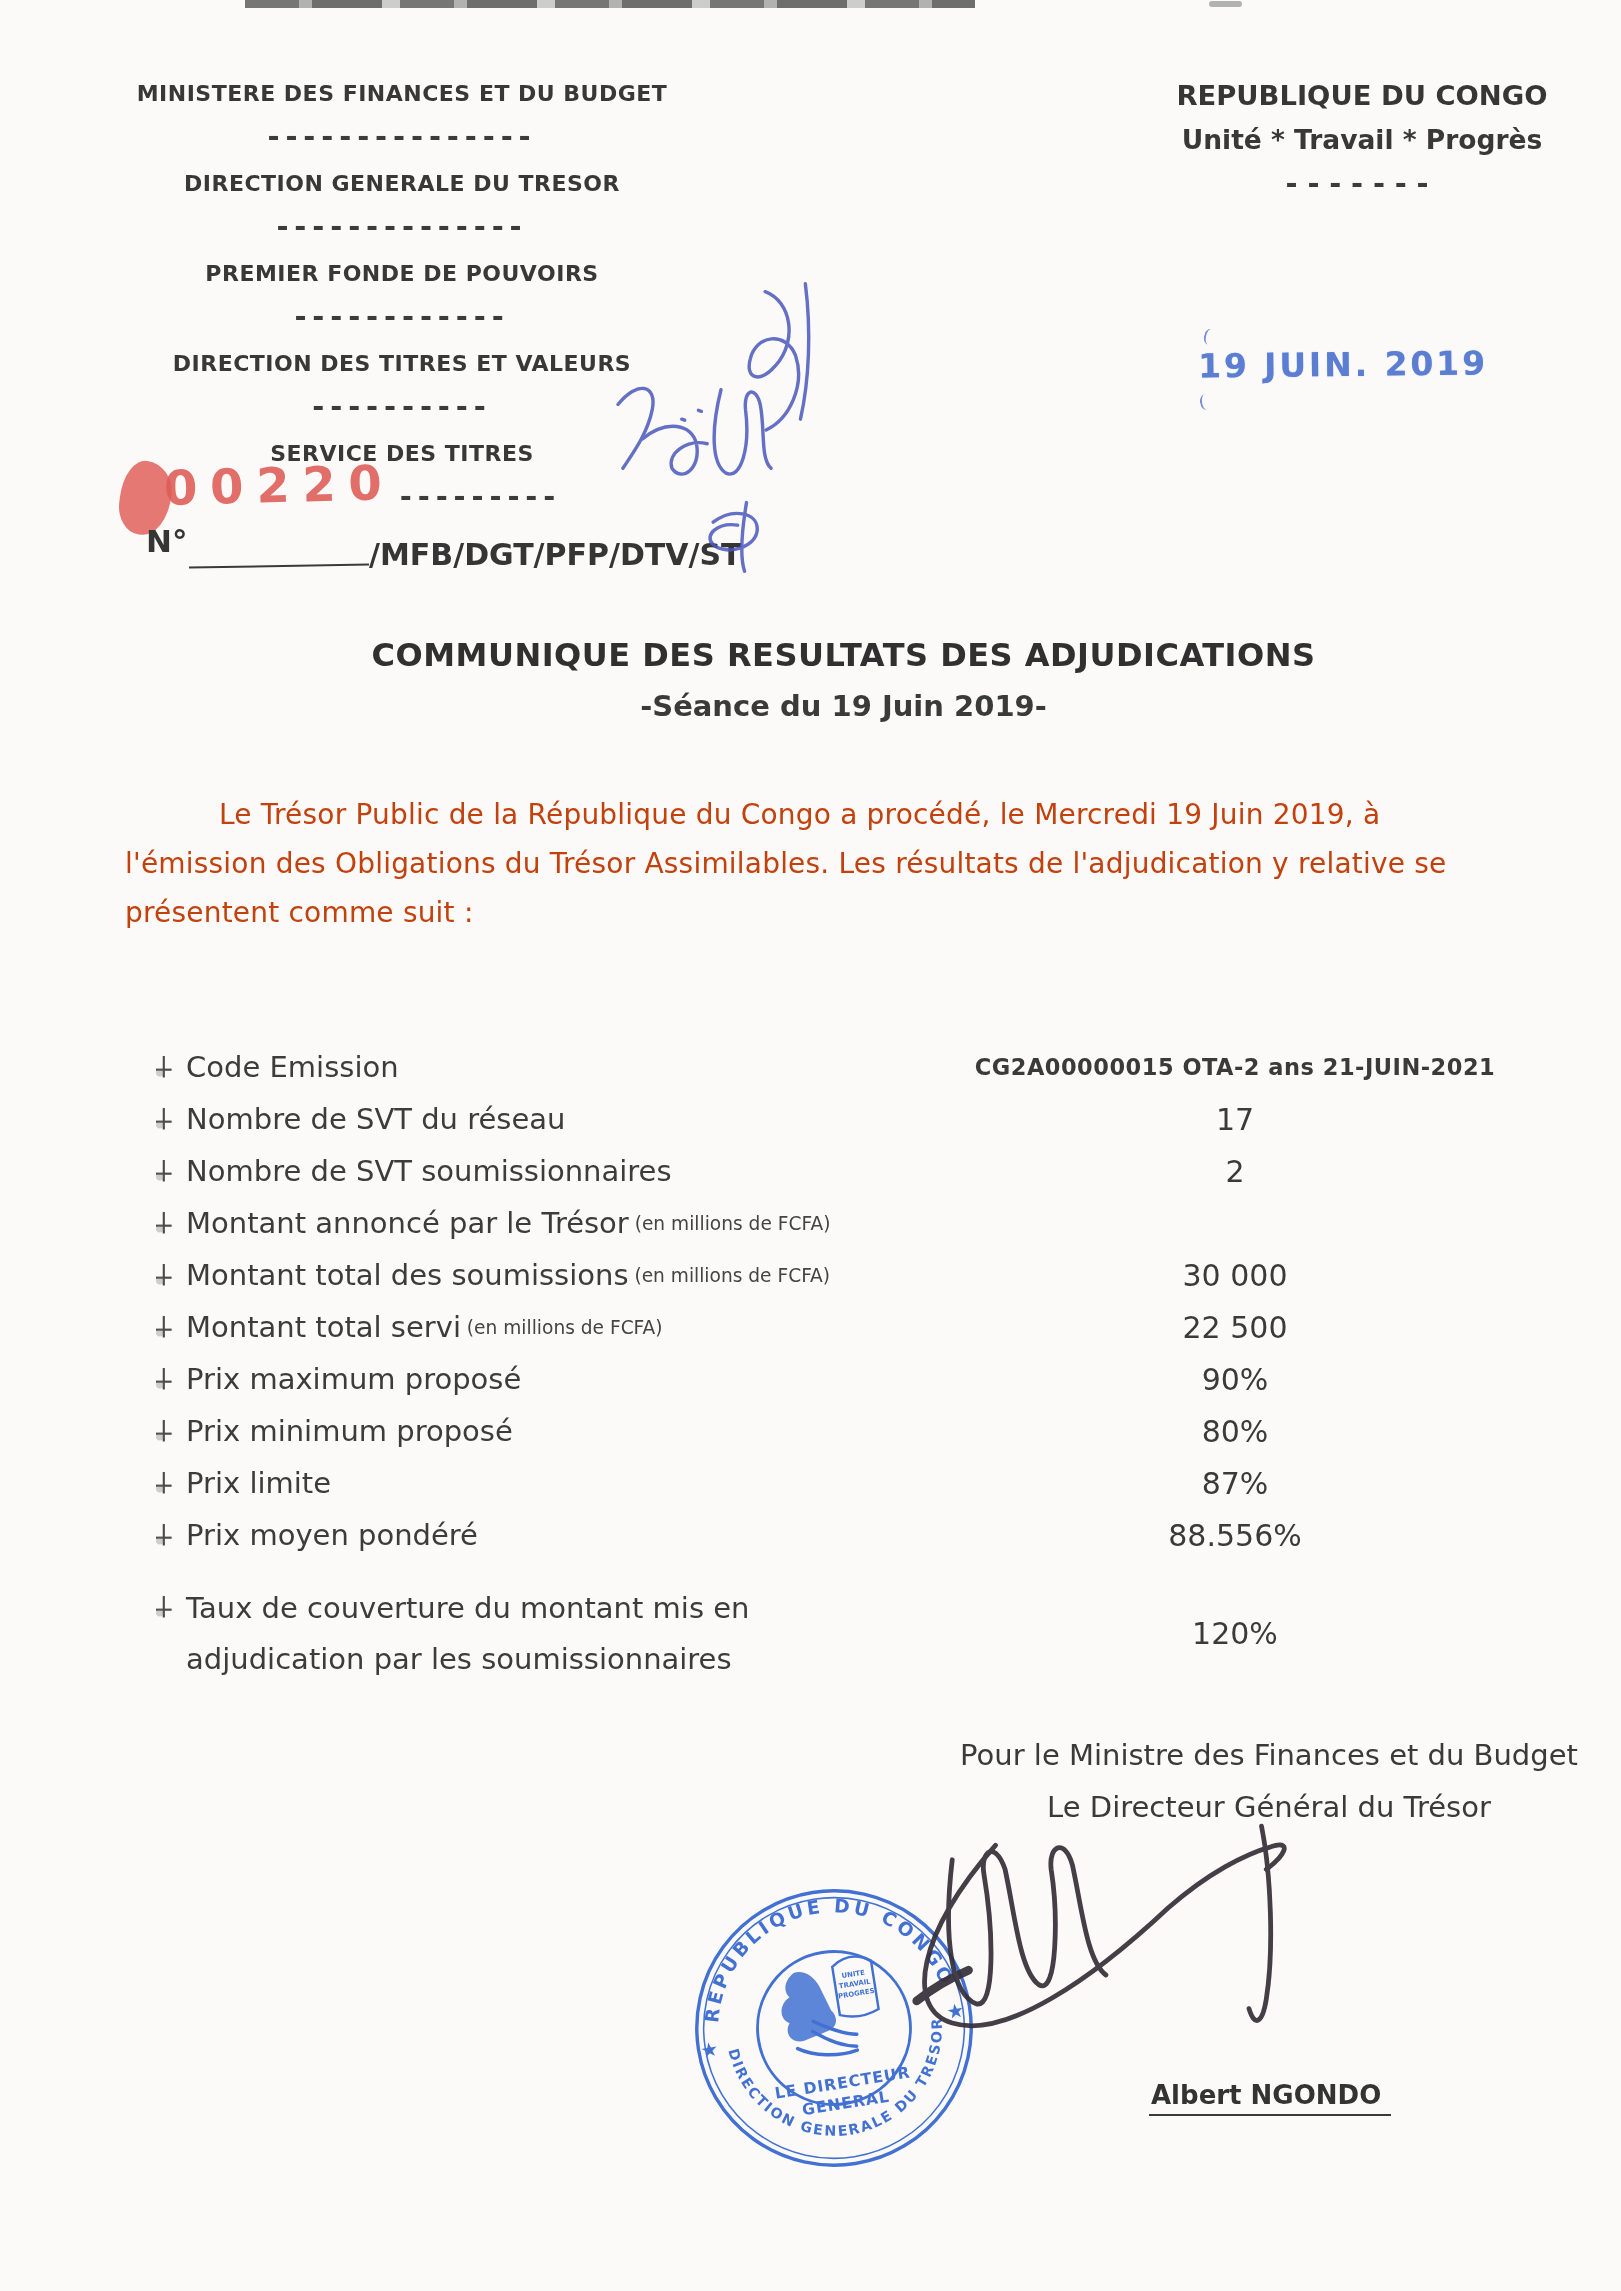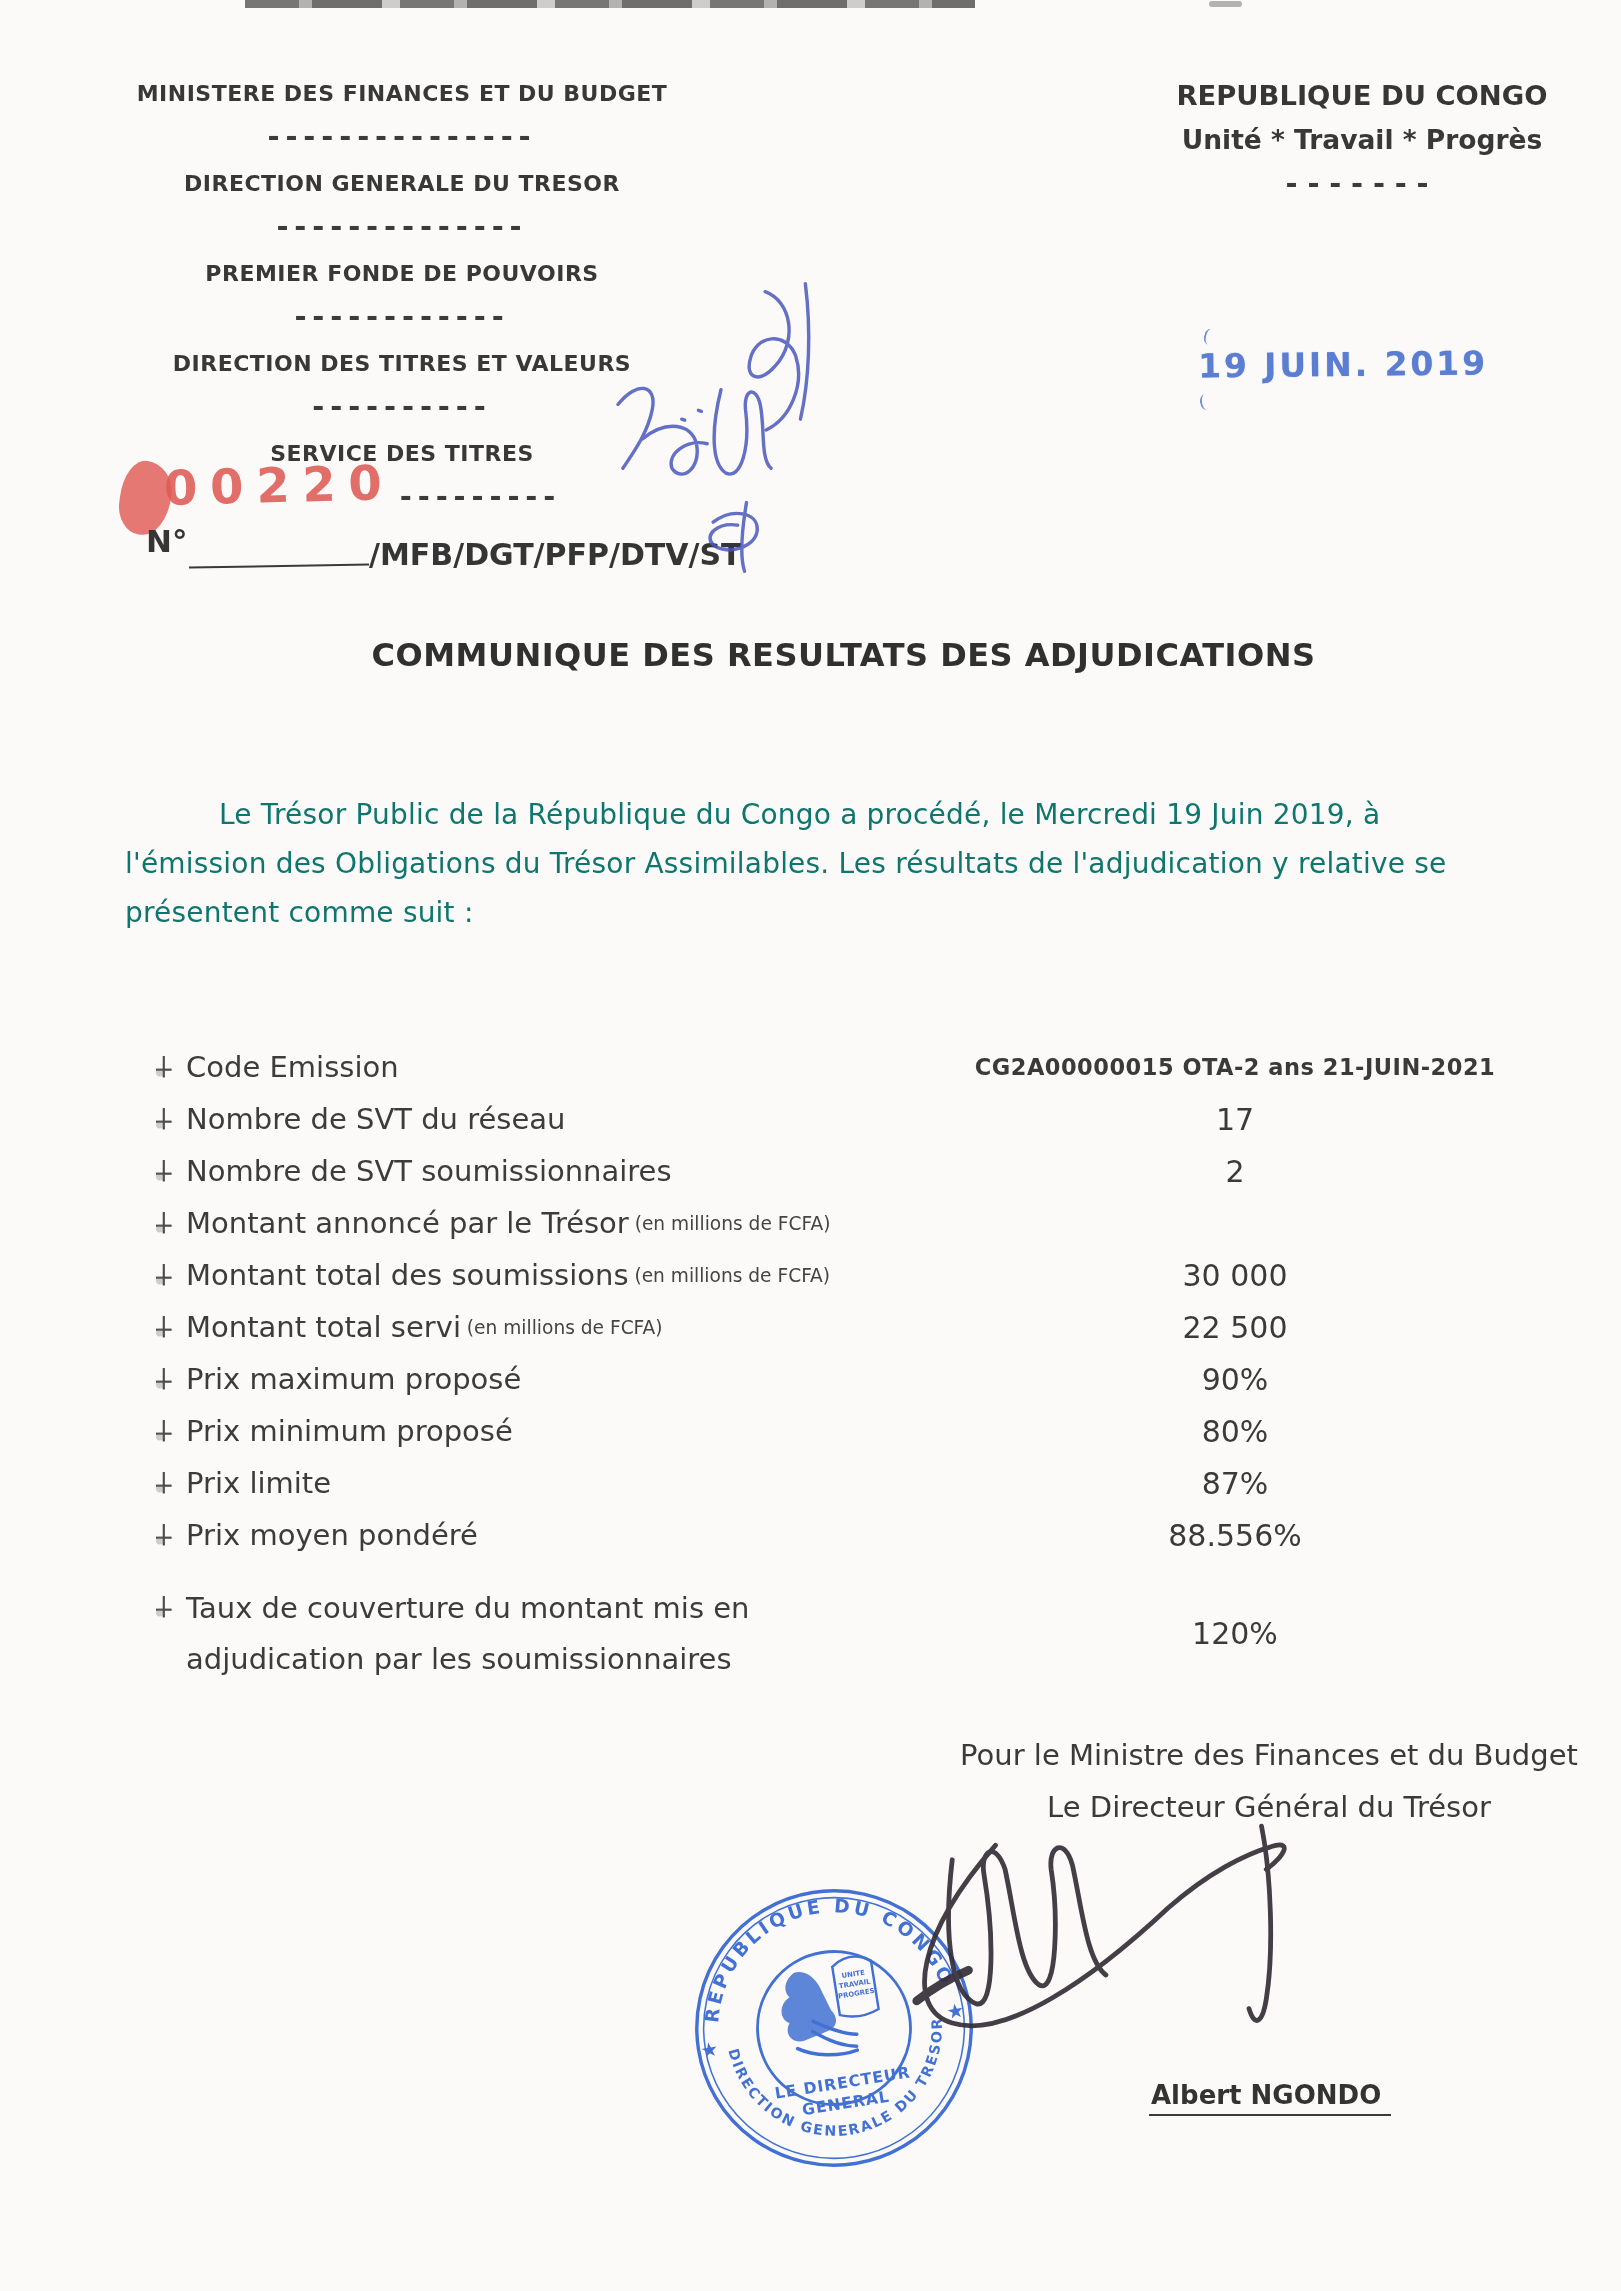--- a/index.html
+++ b/index.html
@@ -59,21 +59,21 @@
   .ref-suffix{position:absolute;left:276px;top:88px;font-size:30px;font-weight:bold;color:#353535;white-space:nowrap;}
   
   .sig-blue{position:absolute;left:564px;top:270px;width:260px;height:319px;}
   
   .title-wrap{position:absolute;left:167px;top:635px;width:1353px;text-align:center;}
   .doc-title{font-size:32px;font-weight:bold;letter-spacing:0.5px;line-height:41px;color:#303030;}
   .doc-subtitle{margin-top:10.8px;font-size:29px;font-weight:bold;line-height:39px;color:#3a3a3a;}
   
   .body-par{
     position:absolute;left:125px;top:790px;width:1351px;
-    font-size:28px;line-height:49px;text-indent:94px;color:#0f766e;
+    font-size:28px;line-height:49px;text-indent:94px;color:#c2410c;
     letter-spacing:0.2px;
   }
   
   .results{position:absolute;left:147px;top:1041px;width:1441px;}
   .row{position:relative;height:52px;display:flex;align-items:center;}
   .row.tall{height:102px;margin-top:21.6px;align-items:flex-start;}
   .bullet{flex:0 0 auto;width:17.6px;height:25.5px;margin:0 13.7px 0 7.8px;}
   .row.tall .bullet{margin-top:11.8px;}
   .lbl{font-size:29px;color:#3c3c3c;white-space:nowrap;}
   .row.tall .lbl{white-space:normal;max-width:627px;line-height:51px;}
@@ -143,20 +143,21 @@
       <path d="M80,172 C105,152 130,157 135,177 C140,202 120,217 110,202 C105,187 125,172 146,177"></path>
       <path d="M160,122 C150,162 150,197 165,207 C180,214 190,182 185,142 C183,122 195,117 200,137 C205,162 200,192 211,202"></path>
       <path d="M120,152 l3,1 M137,143 l3,1"></path>
       <path d="M152,257 C172,242 197,247 197,264 C197,282 167,292 152,280 C142,270 157,257 177,260"></path>
       <path d="M186,237 C181,267 179,292 184,307"></path>
     </g>
   </svg>
 
   <div class="title-wrap">
     <div class="doc-title">COMMUNIQUE DES RESULTATS DES ADJUDICATIONS</div>
+    <div class="doc-subtitle">-Séance du 19 Juin 2019-</div>
   </div>
 
   <div class="body-par">Le Trésor Public de la République du Congo a procédé, le Mercredi 19 Juin 2019, à l'émission des Obligations du Trésor Assimilables. Les résultats de l'adjudication y relative se présentent comme suit :</div>
 
   <div class="results">
 
     <div class="row">
       <svg class="bullet" viewBox="0 0 18 26">
           <g stroke="#4a4a4a" stroke-width="2.2">
             <line x1="9" y1="2" x2="9" y2="24"></line>

